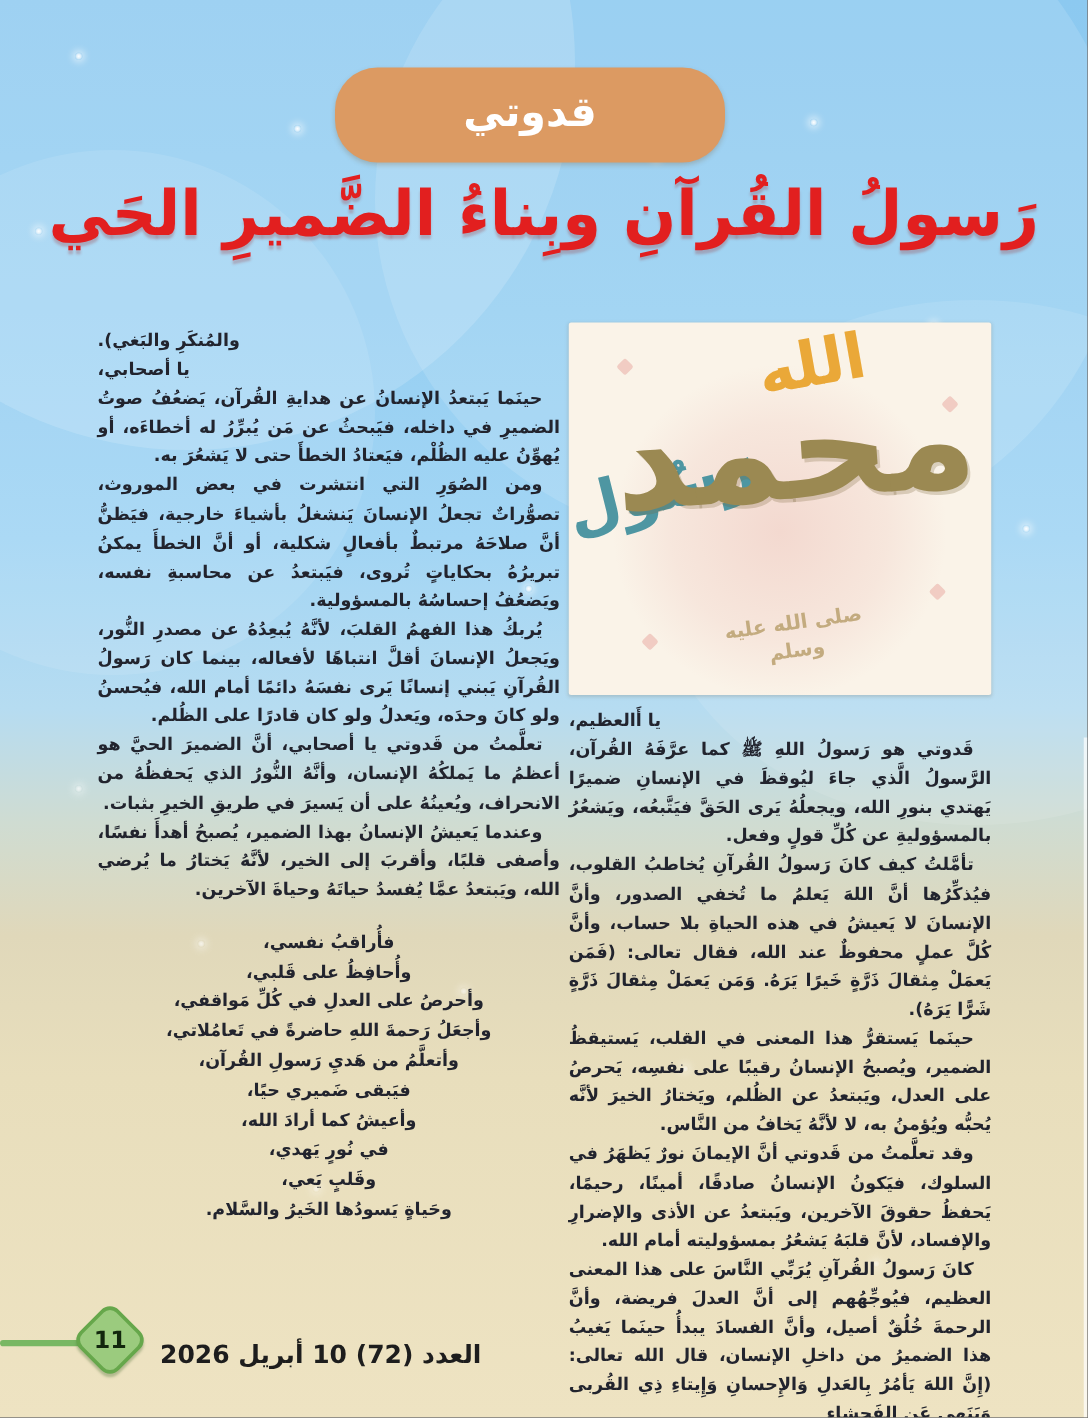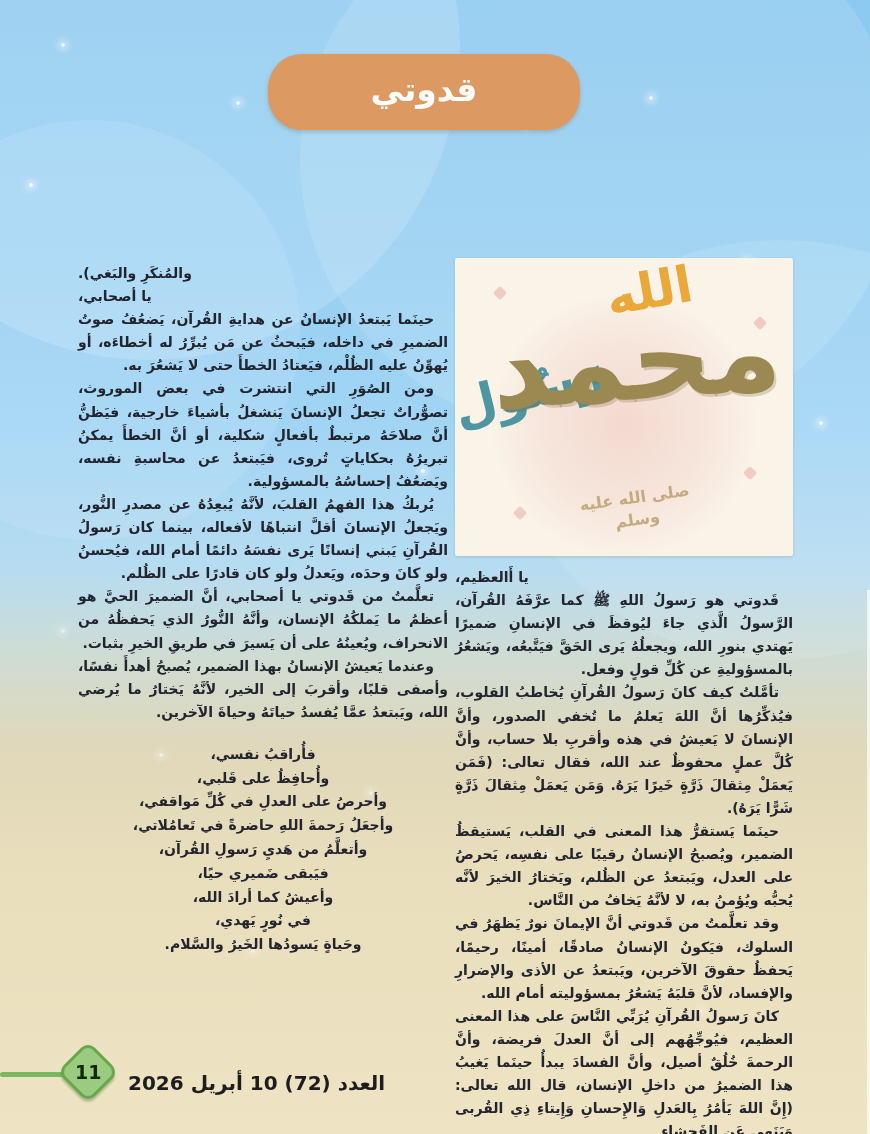--- a/index.html
+++ b/index.html
@@ -110,36 +110,37 @@
   <div class="sp" style="left:158px;top:752px;opacity:.7"></div>
   <div class="sp" style="left:368px;top:790px;opacity:.6"></div>
   <div class="sp" style="left:545px;top:852px;opacity:.6"></div>
   <div class="sp" style="left:250px;top:948px;opacity:.6"></div>
   <div class="sp" style="left:698px;top:1008px;opacity:.55"></div>
   <div class="edge-right"></div>
 
   <div class="badge">
     <span>قدوتي</span>
   </div>
+  <h1 class="title">رَسولُ القُرآنِ وبِناءُ الضَّميرِ الحَي</h1>
 
   <div class="col col-right">
     <div class="calligraphy">
       <div class="orn"></div>
       <div class="orn-dot" style="top:30px;left:40px"></div>
       <div class="orn-dot" style="top:210px;left:290px"></div>
       <div class="orn-dot" style="top:250px;left:60px"></div>
       <div class="orn-dot" style="top:60px;left:300px"></div>
       <span class="cal-allah">الله</span>
       <span class="cal-rasul">رَسُول</span>
       <span class="cal-muhammad">محمد</span>
       <span class="cal-salawat">صلى الله عليه وسلم</span>
     </div>
     <p class="salutation">يا أَالعظيم،</p>
     <p>قَدوتي هو رَسولُ اللهِ ﷺ كما عرَّفَهُ القُرآن، الرَّسولُ الَّذي جاءَ ليُوقظَ في الإنسانِ ضميرًا يَهتدي بنورِ الله، ويجعلُهُ يَرى الحَقَّ فيَتَّبعُه، ويَشعُرُ بالمسؤوليةِ عن كُلِّ قولٍ وفعل.</p>
-    <p>تأمَّلتُ كيف كانَ رَسولُ القُرآنِ يُخاطبُ القلوب، فيُذكِّرُها أنَّ اللهَ يَعلمُ ما تُخفي الصدور، وأنَّ الإنسانَ لا يَعيشُ في هذه وأقربِ بلا حساب، وأنَّ كُلَّ عملٍ محفوظٌ عند الله، فقال تعالى: (فَمَن يَعمَلْ مِثقالَ ذَرَّةٍ خَيرًا يَرَهُ. وَمَن يَعمَلْ مِثقالَ ذَرَّةٍ شَرًّا يَرَهُ).</p>
+    <p>تأمَّلتُ كيف كانَ رَسولُ القُرآنِ يُخاطبُ القلوب، فيُذكِّرُها أنَّ اللهَ يَعلمُ ما تُخفي الصدور، وأنَّ الإنسانَ لا يَعيشُ في هذه الحياةِ بلا حساب، وأنَّ كُلَّ عملٍ محفوظٌ عند الله، فقال تعالى: (فَمَن يَعمَلْ مِثقالَ ذَرَّةٍ خَيرًا يَرَهُ. وَمَن يَعمَلْ مِثقالَ ذَرَّةٍ شَرًّا يَرَهُ).</p>
     <p>حينَما يَستقرُّ هذا المعنى في القلب، يَستيقظُ الضمير، ويُصبحُ الإنسانُ رقيبًا على نفسِه، يَحرصُ على العدل، ويَبتعدُ عن الظُلم، ويَختارُ الخيرَ لأنَّه يُحبُّه ويُؤمنُ به، لا لأنَّهُ يَخافُ من النَّاس.</p>
     <p>وقد تعلَّمتُ من قَدوتي أنَّ الإيمانَ نورٌ يَظهَرُ في السلوك، فيَكونُ الإنسانُ صادقًا، أمينًا، رحيمًا، يَحفظُ حقوقَ الآخرين، ويَبتعدُ عن الأذى والإضرارِ والإفساد، لأنَّ قلبَهُ يَشعُرُ بمسؤوليته أمام الله.</p>
     <p>كانَ رَسولُ القُرآنِ يُرَبِّي النَّاسَ على هذا المعنى العظيم، فيُوجِّهُهم إلى أنَّ العدلَ فريضة، وأنَّ الرحمةَ خُلُقٌ أصيل، وأنَّ الفسادَ يبدأُ حينَما يَغيبُ هذا الضميرُ من داخلِ الإنسان، قال الله تعالى: (إِنَّ اللهَ يَأمُرُ بِالعَدلِ وَالإِحسانِ وَإِيتاءِ ذِي القُربى وَيَنَهى عَنِ الفَحشاءِ</p>
   </div>
 
   <div class="col col-left">
     <p class="quote-end">والمُنكَرِ والبَغي).</p>
     <p class="salutation">يا أصحابي،</p>
     <p>حينَما يَبتعدُ الإنسانُ عن هدايةِ القُرآن، يَضعُفُ صوتُ الضميرِ في داخله، فيَبحثُ عن مَن يُبرِّرُ له أخطاءَه، أو يُهوِّنُ عليه الظُلْم، فيَعتادُ الخطأَ حتى لا يَشعُرَ به.</p>
     <p>ومن الصُوَرِ التي انتشرت في بعض الموروث، تصوُّراتٌ تجعلُ الإنسانَ يَنشغلُ بأشياءَ خارجية، فيَظنُّ أنَّ صلاحَهُ مرتبطٌ بأفعالٍ شكلية، أو أنَّ الخطأَ يمكنُ تبريرُهُ بحكاياتٍ تُروى، فيَبتعدُ عن محاسبةِ نفسه، ويَضعُفُ إحساسُهُ بالمسؤولية.</p>
@@ -148,20 +149,21 @@
     <p>وعندما يَعيشُ الإنسانُ بهذا الضمير، يُصبحُ أهدأَ نفسًا، وأصفى قلبًا، وأقربَ إلى الخير، لأنَّهُ يَختارُ ما يُرضي الله، ويَبتعدُ عمَّا يُفسدُ حياتَهُ وحياةَ الآخرين.</p>
     <div class="stanza">
       <div>فأُراقبُ نفسي،</div>
       <div>وأُحافِظُ على قَلبي،</div>
       <div>وأحرصُ على العدلِ في كُلِّ مَواقفي،</div>
       <div>وأجعَلُ رَحمةَ اللهِ حاضرةً في تَعامُلاتي،</div>
       <div>وأتعلَّمُ من هَديِ رَسولِ القُرآن،</div>
       <div>فيَبقى ضَميري حيًا،</div>
       <div>وأعيشُ كما أرادَ الله،</div>
       <div>في نُورٍ يَهدي،</div>
+      <div>وقَلبٍ يَعي،</div>
       <div>وحَياةٍ يَسودُها الخَيرُ والسَّلام.</div>
     </div>
   </div>
 
   <div class="footer-line"></div>
   <div class="page-badge">
     <span>11</span>
   </div>
   <div class="issue-info">العدد (72) 10 أبريل 2026</div>
 

